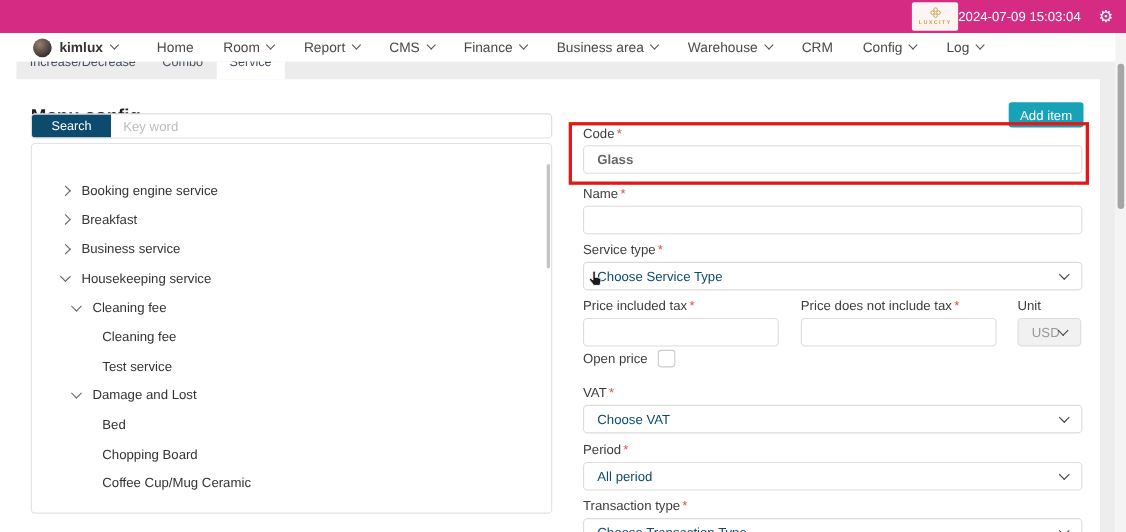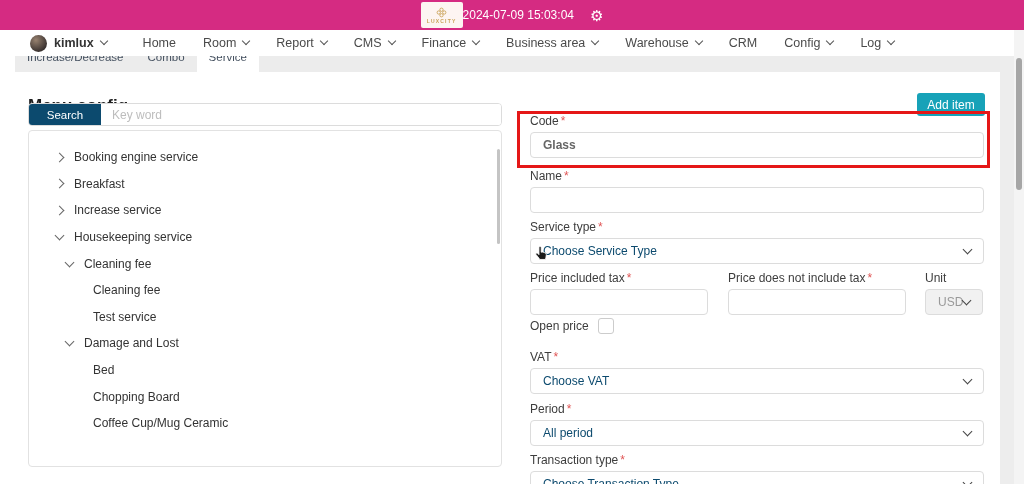--- a/index.html
+++ b/index.html
@@ -1,21 +1,21 @@
 <!DOCTYPE html>
 <html><head>
 <meta charset="utf-8">
 <style>
   * { margin:0; padding:0; box-sizing:border-box; }
   html,body { width:1024px; height:484px; overflow:hidden; position:relative;
     font-family:"Liberation Sans", sans-serif; background:#fff; }
 
   
   .topbar { position:absolute; top:0; left:0; width:1024px; height:30px;
-    background:#d52b82; display:flex; align-items:center; justify-content:center;
+    background:#d52b82; display:flex; align-items:center; justify-content:flex-end;
     padding:0 12px; z-index:6; }
   .logo { width:42px; height:26px; background:#fdf5f2; border-radius:2px;
     display:flex; flex-direction:column; align-items:center; justify-content:center; }
   .logo-flower { line-height:10px; }
   .logo-text { font-size:5px; font-weight:bold; letter-spacing:1.2px; color:#c9a257; }
   .topbar-right { display:flex; align-items:center; gap:16px; color:#fff; font-size:12px; }
   .gear { font-size:15px; line-height:15px; cursor:pointer; }
 
   
   .navbar { position:absolute; top:30px; left:0; width:1000px; height:26px;
@@ -41,21 +41,21 @@
   
   .heading { position:absolute; top:96px; left:28px; font-size:17px; font-weight:bold; color:#1f1f1f; }
   .searchrow { position:absolute; top:103px; left:28px; width:474px; height:23px;
     border:1px solid #dcdcdc; border-radius:4px; display:flex; overflow:hidden; background:#fff; }
   .search-btn { background:#0c4a6e; color:#fff; font-size:11.5px; width:72px; border:none;
     display:flex; align-items:center; justify-content:center; cursor:pointer; flex:none; }
   .search-input { border:none; outline:none; flex:1; padding:0 11px; font-size:12px; color:#555; }
   ::placeholder { color:#bdbdbd; opacity:1; }
 
   .treepanel { position:absolute; top:130px; left:28px; width:474px; height:337px;
-    border:1px solid #e2e2e2; border-radius:4px; background:#fff; padding-top:13px; overflow:hidden; }
+    border:1px solid #e2e2e2; border-radius:4px; background:#fff; padding-top:29px; overflow:hidden; }
   .trow { height:26.6px; display:flex; align-items:center; font-size:12px; color:#333; cursor:pointer; }
   .trow.lvl1 { padding-left:27px; }
   .trow.lvl2 { padding-left:37px; }
   .trow.lvl3 { padding-left:64px; }
   .tchev { width:7px; height:7px; border-right:1.5px solid #666; border-bottom:1.5px solid #666;
     margin-right:11px; flex:none; }
   .tchev.right { transform:rotate(-45deg); }
   .tchev.down  { transform:rotate(45deg); margin-top:-3px; }
   .tree-thumb { position:absolute; left:468px; top:18px; width:3px; height:95px;
     background:#c4c4c4; border-radius:2px; }
@@ -188,21 +188,21 @@
       <div class="trow lvl1">
         <span class="tchev right"></span>
         <span>Booking engine service</span>
       </div>
       <div class="trow lvl1">
         <span class="tchev right"></span>
         <span>Breakfast</span>
       </div>
       <div class="trow lvl1">
         <span class="tchev right"></span>
-        <span>Increase service</span>
+        <span>Business service</span>
       </div>
       <div class="trow lvl1">
         <span class="tchev down"></span>
         <span>Housekeeping service</span>
       </div>
       <div class="trow lvl2">
         <span class="tchev down"></span>
         <span>Cleaning fee</span>
       </div>
       <div class="trow lvl3">

